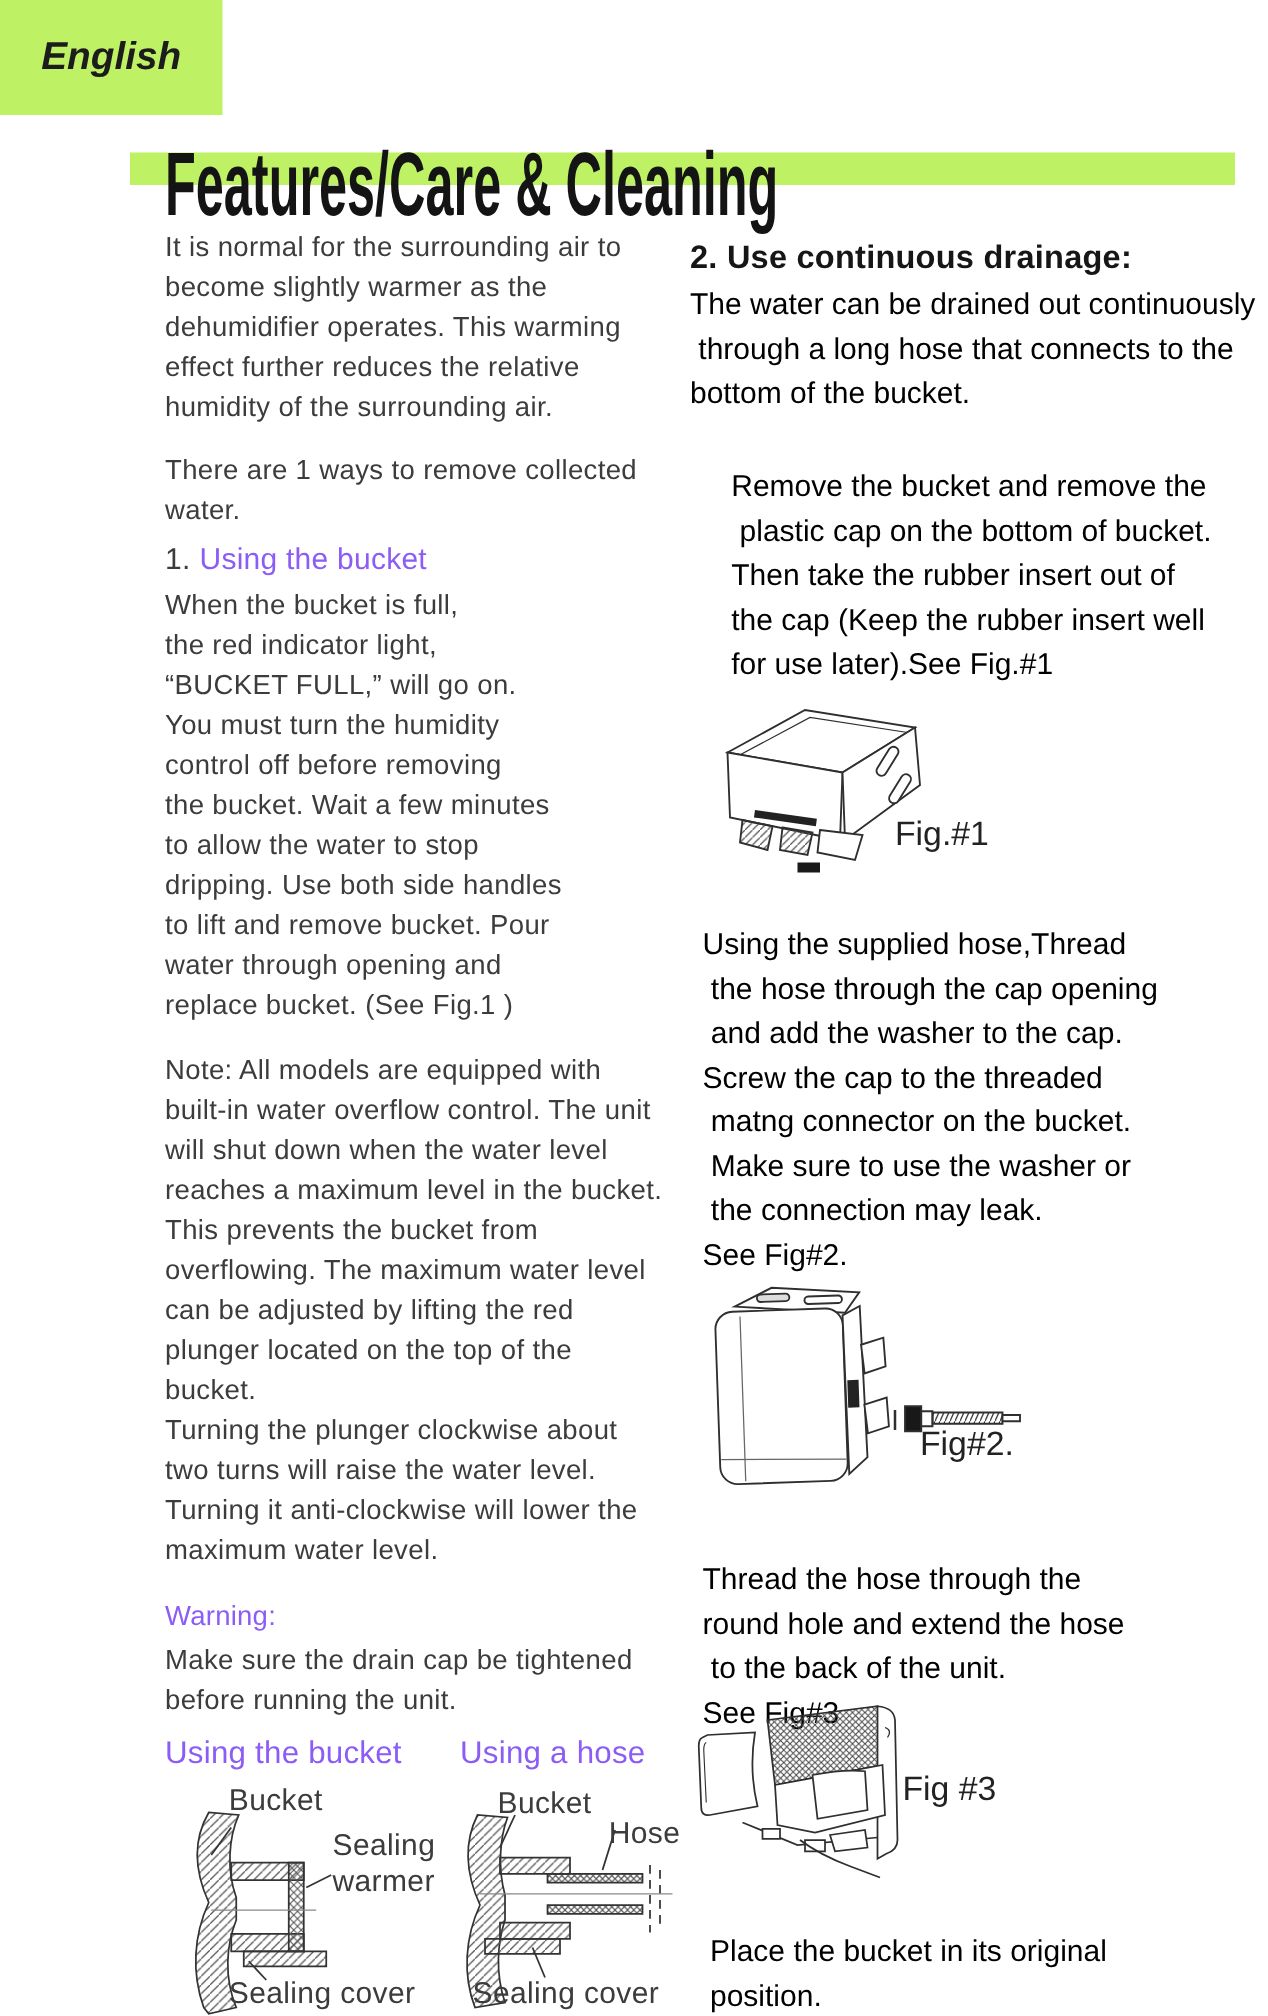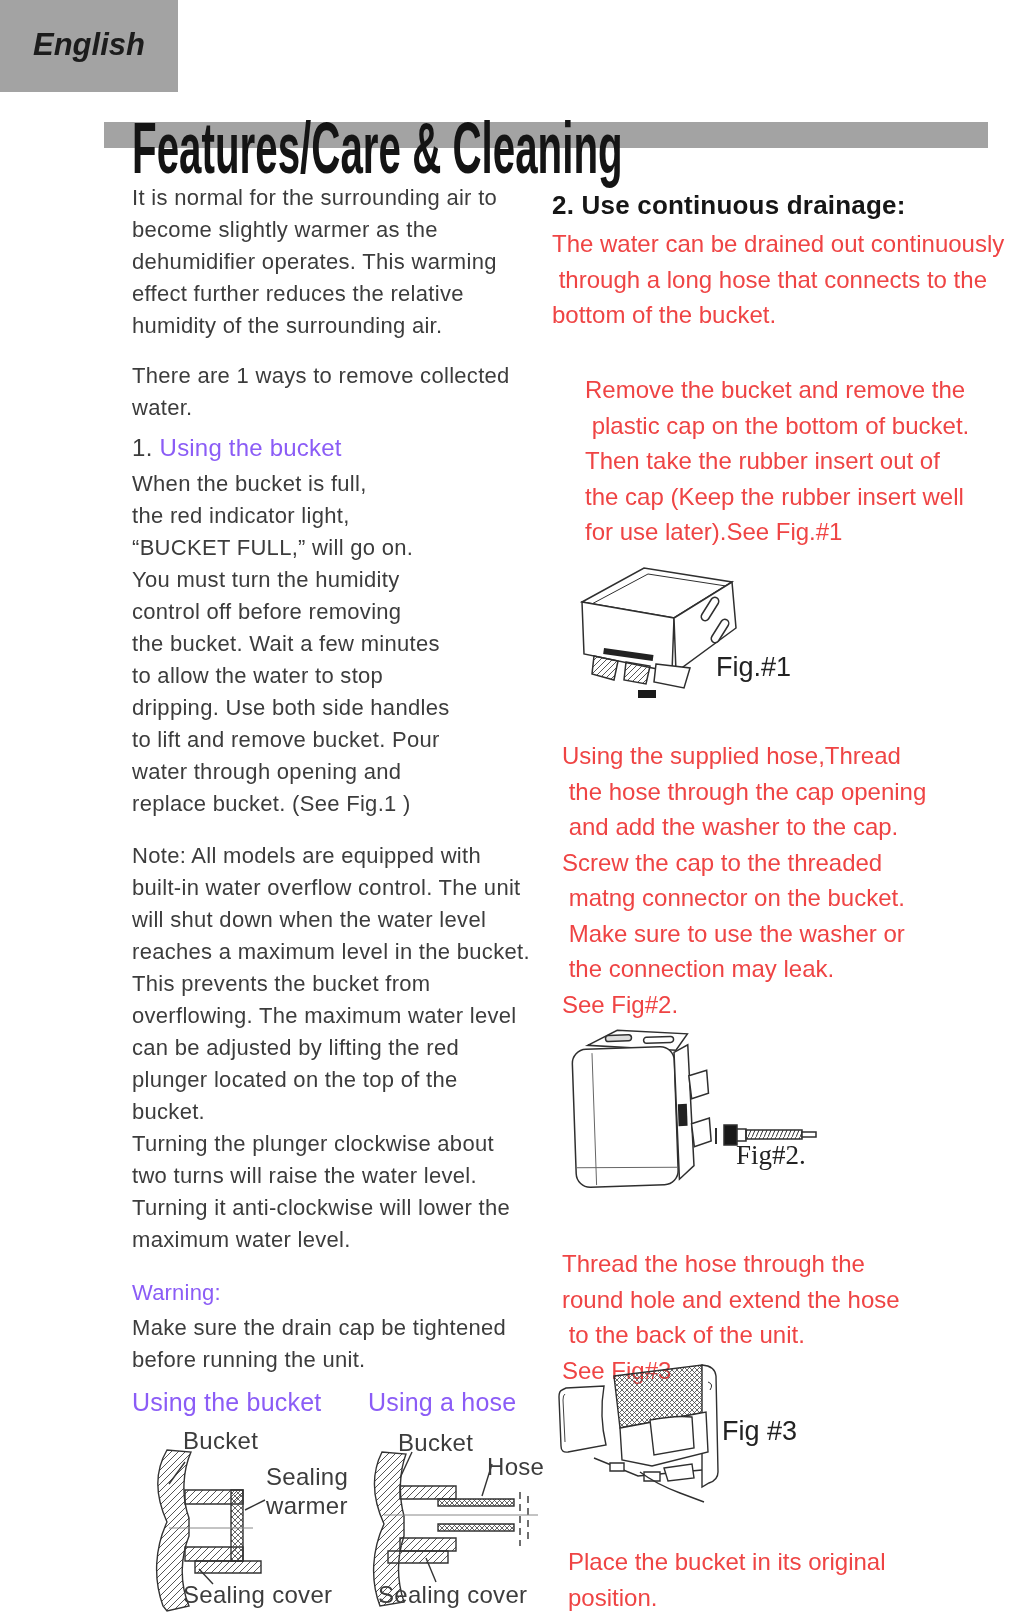--- a/index.html
+++ b/index.html
@@ -5,24 +5,24 @@
   html,body{margin:0;padding:0;background:#ffffff;}
   #page{position:relative;width:1014px;height:1613px;background:#fff;overflow:hidden;
         font-family:"Liberation Sans",sans-serif;}
   .abs{position:absolute;}
   .pre{white-space:pre-wrap;}
   
   .ltext{font-size:22px;line-height:32px;color:#3c3c3c;letter-spacing:.3px;}
   .lhead{font-size:24px;font-weight:normal;color:#8b5cf6;letter-spacing:.2px;}
   .llabel{font-size:24px;line-height:29px;color:#3c3c3c;letter-spacing:.3px;}
   
-  .rtext{font-size:24px;line-height:35.5px;color:#ef4444;}
+  .rtext{font-size:24px;line-height:35.5px;color:#000000;}
   .rhead{font-size:26px;font-weight:bold;color:#161616;letter-spacing:.2px;}
   .figcap{font-size:27px;color:#222;}
-  .graybox{background:#a3a3a3;}
+  .graybox{background:#bef264;}
   #english{font-size:31px;font-weight:bold;font-style:italic;color:#1c1c1c;}
   #title{font-size:72px;line-height:72px;font-weight:bold;color:#141414;white-space:nowrap;
          transform:scaleX(.56);transform-origin:left top;}
   svg{display:block;}
   svg path,svg rect,svg line,svg ellipse{vector-effect:non-scaling-stroke;}
 </style>
 </head>
 <body>
 
 <div id="page">
@@ -198,21 +198,21 @@
         <path d="M135,106 L153,101 L154,124 L137,129 Z"></path>
         <rect x="122" y="86" width="9" height="22" fill="#222" stroke="none"></rect>
       </g>
       <path d="M160,108 V124" stroke-width="2" fill="none"></path>
       <rect x="168" y="105" width="13" height="20" fill="#181818"></rect>
       <rect x="181" y="109" width="9" height="12"></rect>
       <rect x="190" y="110" width="56" height="9" fill="url(#f2b)"></rect>
       <rect x="246" y="112" width="14" height="5"></rect>
     </g>
   </svg>
-  <div class="abs figcap" style="left:736px;top:1140px;font-family:Liberation Serif, serif;">Fig#2.</div>
+  <div class="abs figcap" style="left:736px;top:1140px;">Fig#2.</div>
 
   <div class="abs rtext pre" style="left:562px;top:1246px;width:450px;">Thread the hose through the
 round hole and extend the hose
  to the back of the unit.
 See Fig#3</div>
 
   <svg class="abs" style="left:552px;top:1360px;" width="235" height="145" viewBox="0 0 235 145">
     <defs>
       <pattern id="f3x" patternUnits="userSpaceOnUse" width="5" height="5">
         <path d="M0,5 L5,0 M0,0 L5,5" stroke="#444" stroke-width="0.8" fill="none"></path>

